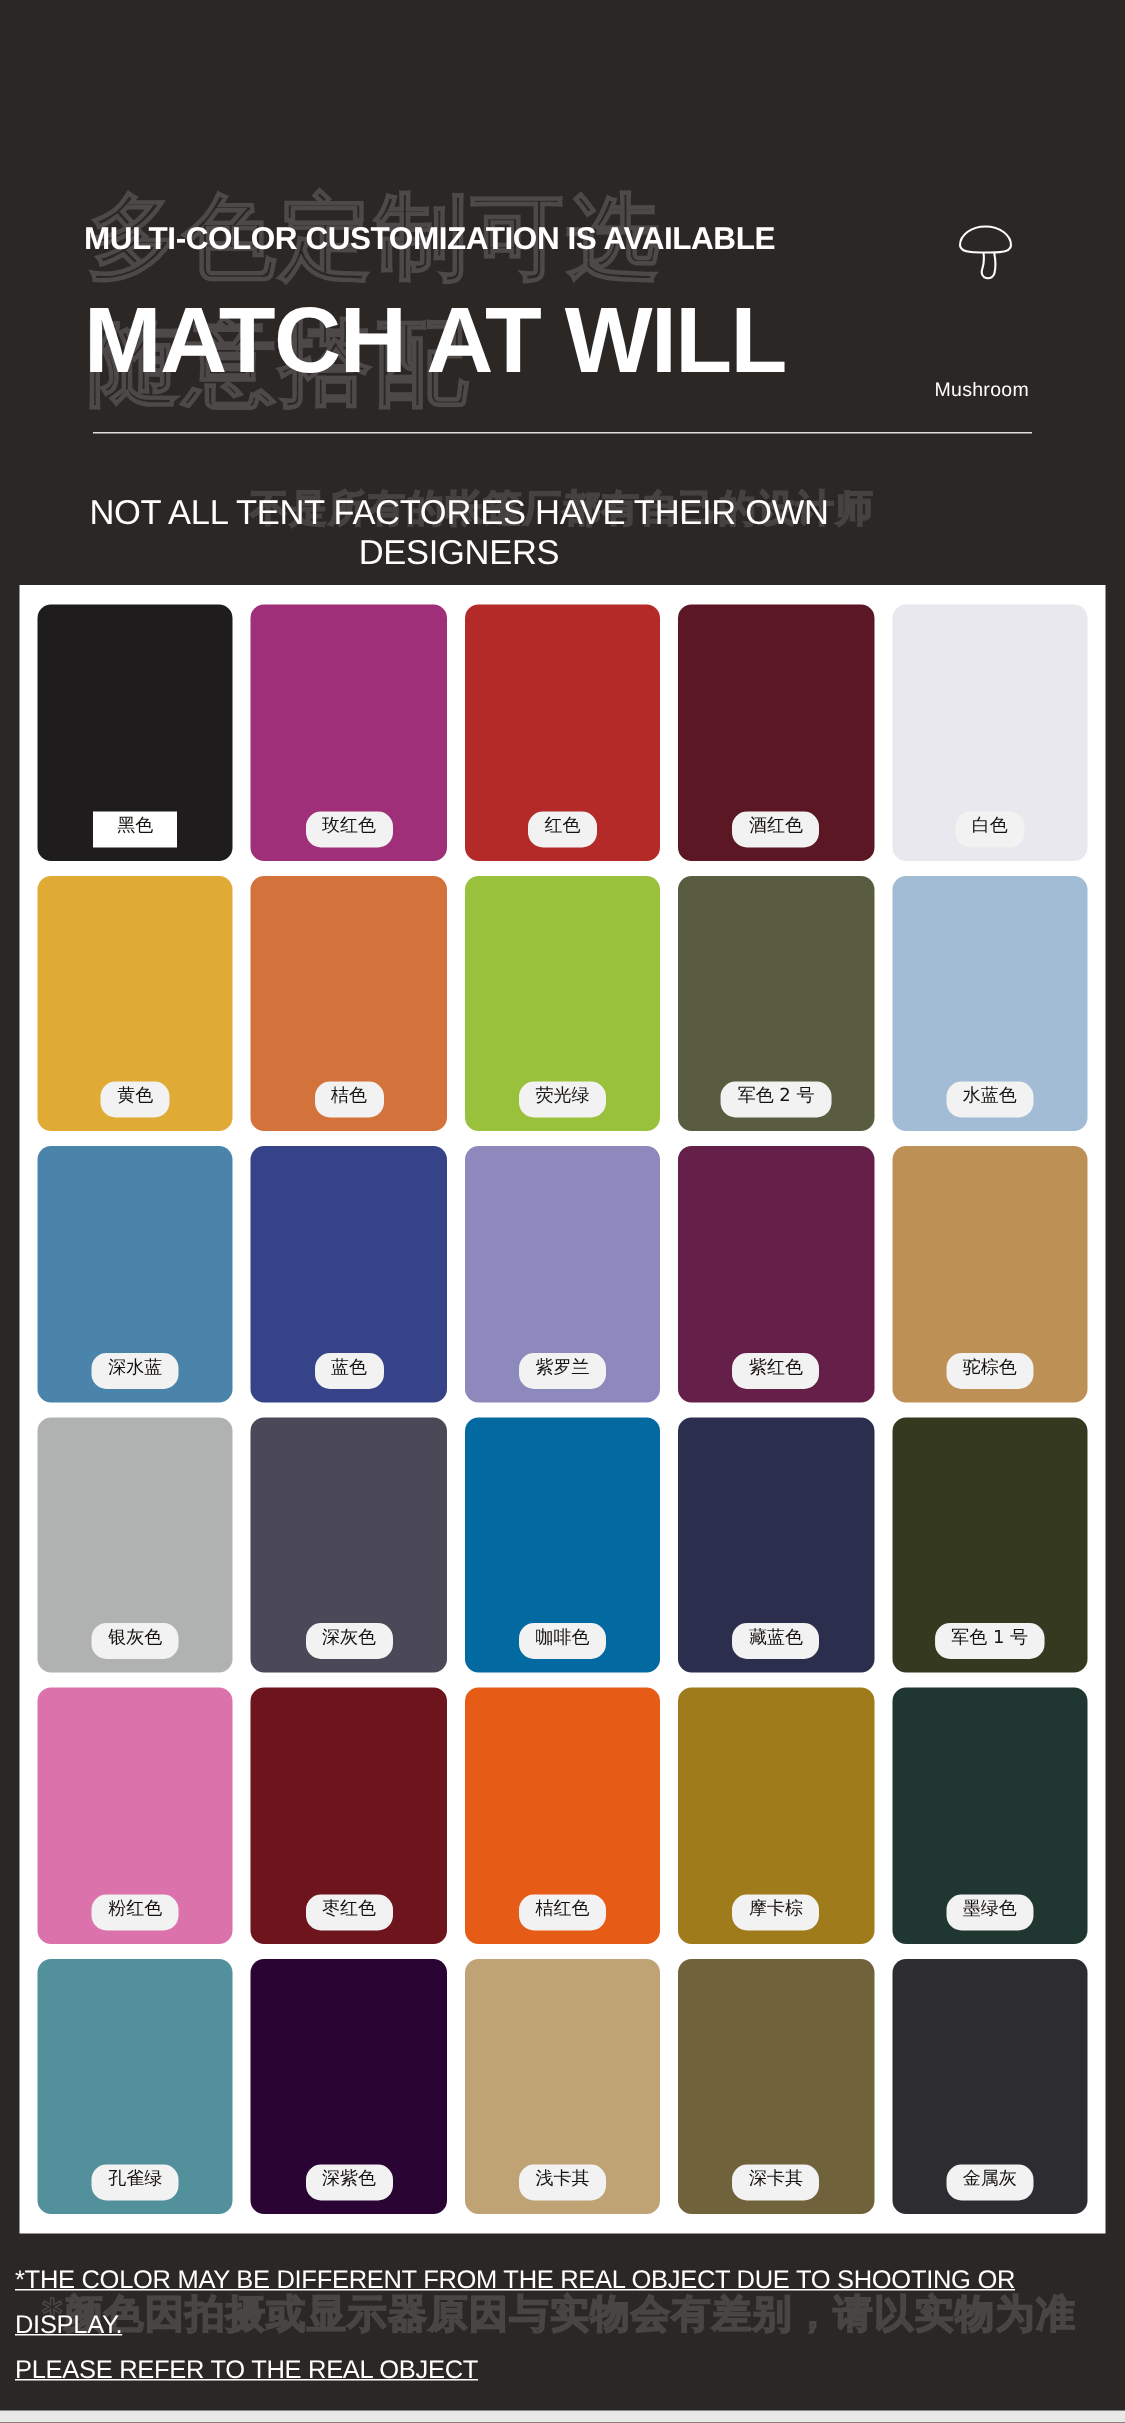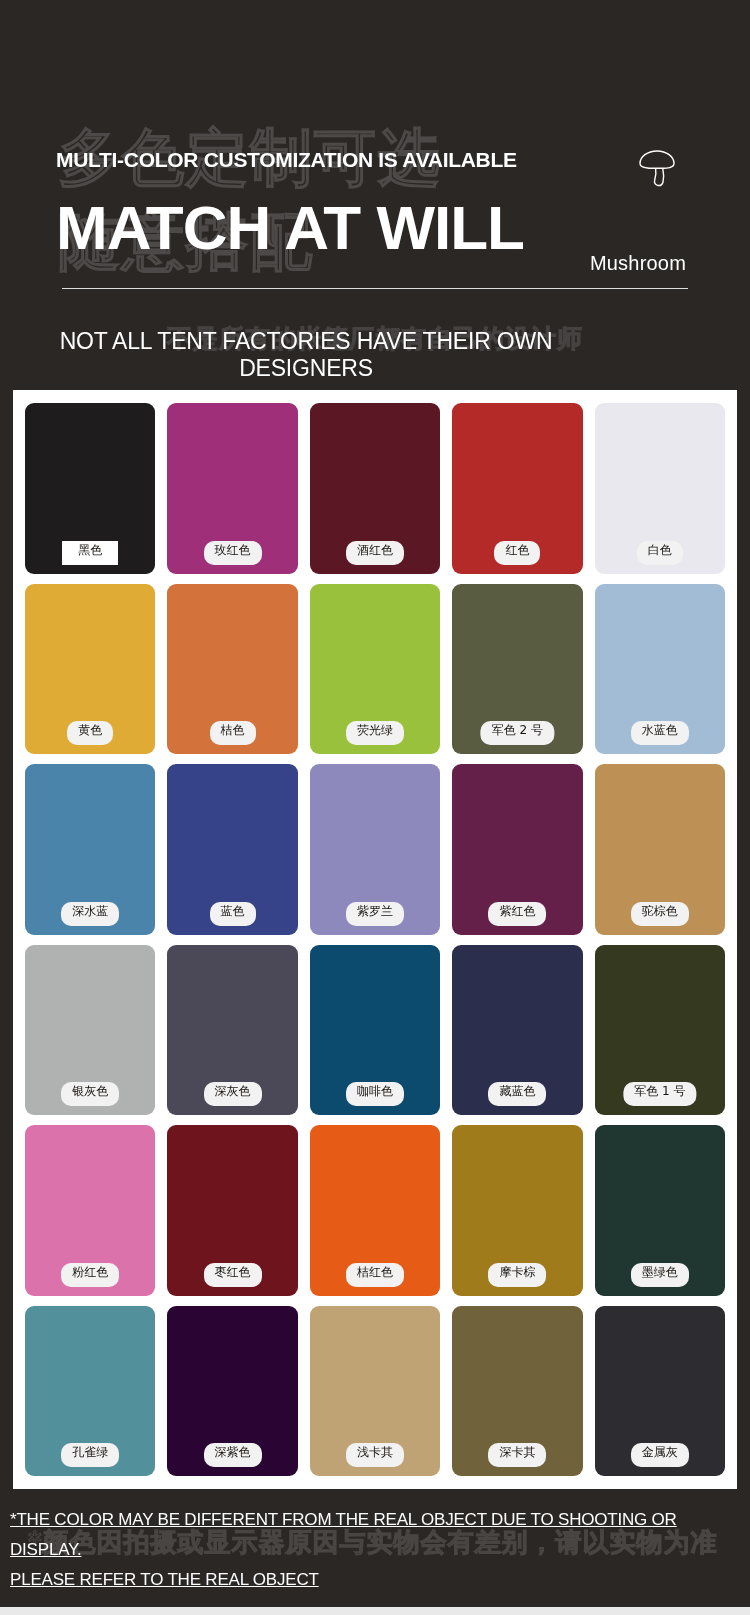--- a/index.html
+++ b/index.html
@@ -30,21 +30,21 @@
     white-space:nowrap; color:#fff;
   }
   .mushroom-icon { position:absolute; left:636px; top:148px; width:46px; height:40px; }
   .hd-line2 {
     position:absolute; left:56px; top:192px;
     font-size:62px; font-weight:600; letter-spacing:-1px;
     white-space:nowrap; color:#fff; line-height:72px;
   }
   .hd-brand {
     position:absolute; right:64px; top:252px;
-    font-size:20px; font-weight:400; color:#fff; letter-spacing:0.2px;
+    font-size:13px; font-weight:400; color:#fff; letter-spacing:0.2px;
   }
   .hd-rule {
     position:absolute; left:62px; top:288px; width:626px; height:1px;
     background:rgba(255,255,255,0.85);
   }
   .hd-line3 {
     position:absolute; left:0; top:328px; width:612px; text-align:center;
     font-size:23px; font-weight:500; letter-spacing:-0.2px; color:#fff;
   }
   .wm-cn-3 {
@@ -133,26 +133,26 @@
 </div>
 
 <div class="panel">
   <div class="grid" id="grid">
       <div class="swatch squarelbl" style="background: rgb(30, 28, 28);">
         <span class="lbl">黑色</span>
       </div>
       <div class="swatch" style="background: rgb(158, 47, 120);">
         <span class="lbl">玫红色</span>
       </div>
+      <div class="swatch" style="background: rgb(179, 42, 41);">
+        <span class="lbl">红色</span>
+      </div>
       <div class="swatch" style="background: rgb(91, 23, 35);">
         <span class="lbl">酒红色</span>
       </div>
-      <div class="swatch" style="background: rgb(179, 42, 41);">
-        <span class="lbl">红色</span>
-      </div>
       <div class="swatch" style="background: rgb(232, 232, 238);">
         <span class="lbl">白色</span>
       </div>
       <div class="swatch" style="background: rgb(223, 171, 53);">
         <span class="lbl">黄色</span>
       </div>
       <div class="swatch" style="background: rgb(211, 115, 59);">
         <span class="lbl">桔色</span>
       </div>
       <div class="swatch" style="background: rgb(154, 193, 60);">
@@ -178,21 +178,21 @@
       </div>
       <div class="swatch" style="background: rgb(189, 145, 85);">
         <span class="lbl">驼棕色</span>
       </div>
       <div class="swatch" style="background: rgb(176, 177, 177);">
         <span class="lbl">银灰色</span>
       </div>
       <div class="swatch" style="background: rgb(75, 72, 87);">
         <span class="lbl">深灰色</span>
       </div>
-      <div class="swatch" style="background: #0c4a6e;">
+      <div class="swatch" style="background: #0369a1;">
         <span class="lbl">咖啡色</span>
       </div>
       <div class="swatch" style="background: rgb(43, 46, 76);">
         <span class="lbl">藏蓝色</span>
       </div>
       <div class="swatch" style="background: rgb(53, 57, 31);">
         <span class="lbl">军色 1 号</span>
       </div>
       <div class="swatch" style="background: rgb(220, 114, 171);">
         <span class="lbl">粉红色</span>

